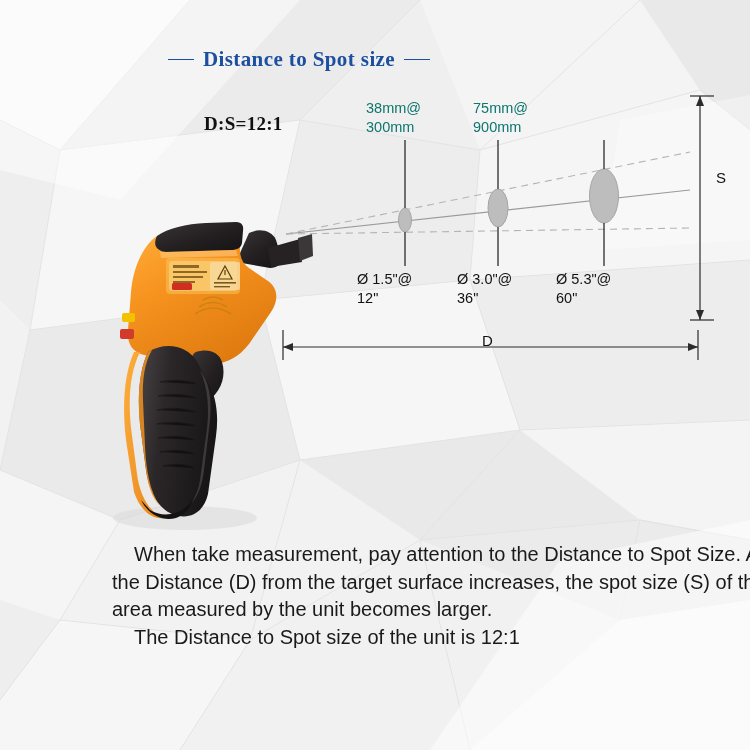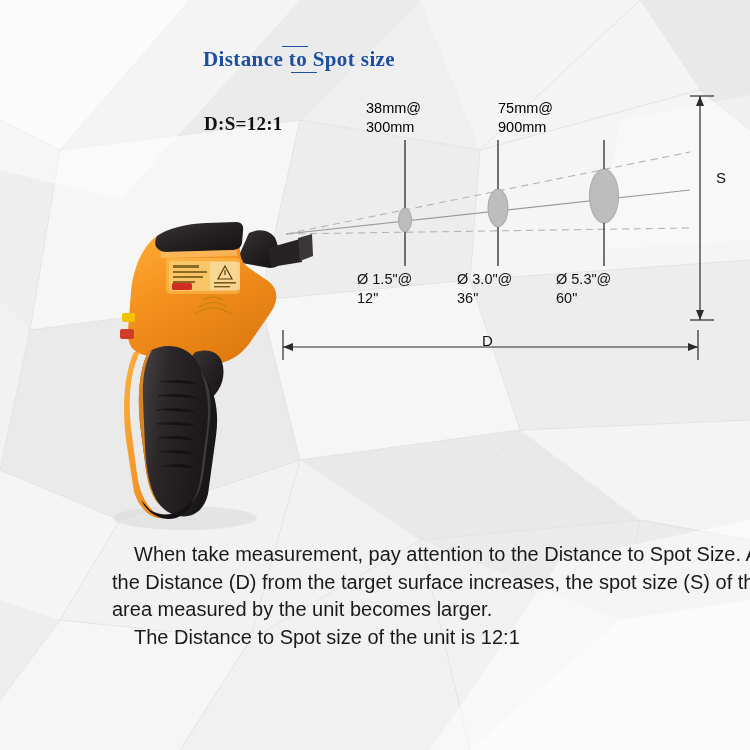--- a/index.html
+++ b/index.html
@@ -32,21 +32,20 @@
   
   .title-wrap {
     position: absolute;
     left: 0;
     top: 44px;
     width: 598px;
     height: 30px;
     display: flex;
     align-items: center;
     justify-content: center;
-    flex-direction: column;
   }
   .title-rule {
     height: 1px;
     background: #1d4fa0;
     flex: 0 0 auto;
   }
   .title-rule.left { width: 26px; margin-right: 9px; }
   .title-rule.right { width: 26px; margin-left: 9px; }
   .title-text {
     font-family: "Liberation Serif", serif;
@@ -68,25 +67,25 @@
     color: #101010;
     letter-spacing: 0.3px;
   }
 
   
   .mlabel {
     position: absolute;
     font-family: "Liberation Sans", sans-serif;
     font-size: 14.5px;
     line-height: 19px;
-    color: #000000;
+    color: #0f766e;
     white-space: nowrap;
   }
   .mlabel.m1 { left: 366px; top: 99px; }
-  .mlabel.m2 { left: 498px; top: 99px; }
+  .mlabel.m2 { left: 473px; top: 99px; }
   .mlabel.m3 { left: 573px; top: 99px; }
 
   
   .ilabel {
     position: absolute;
     font-family: "Liberation Sans", sans-serif;
     font-size: 14.5px;
     line-height: 19px;
     color: #111111;
     white-space: nowrap;

